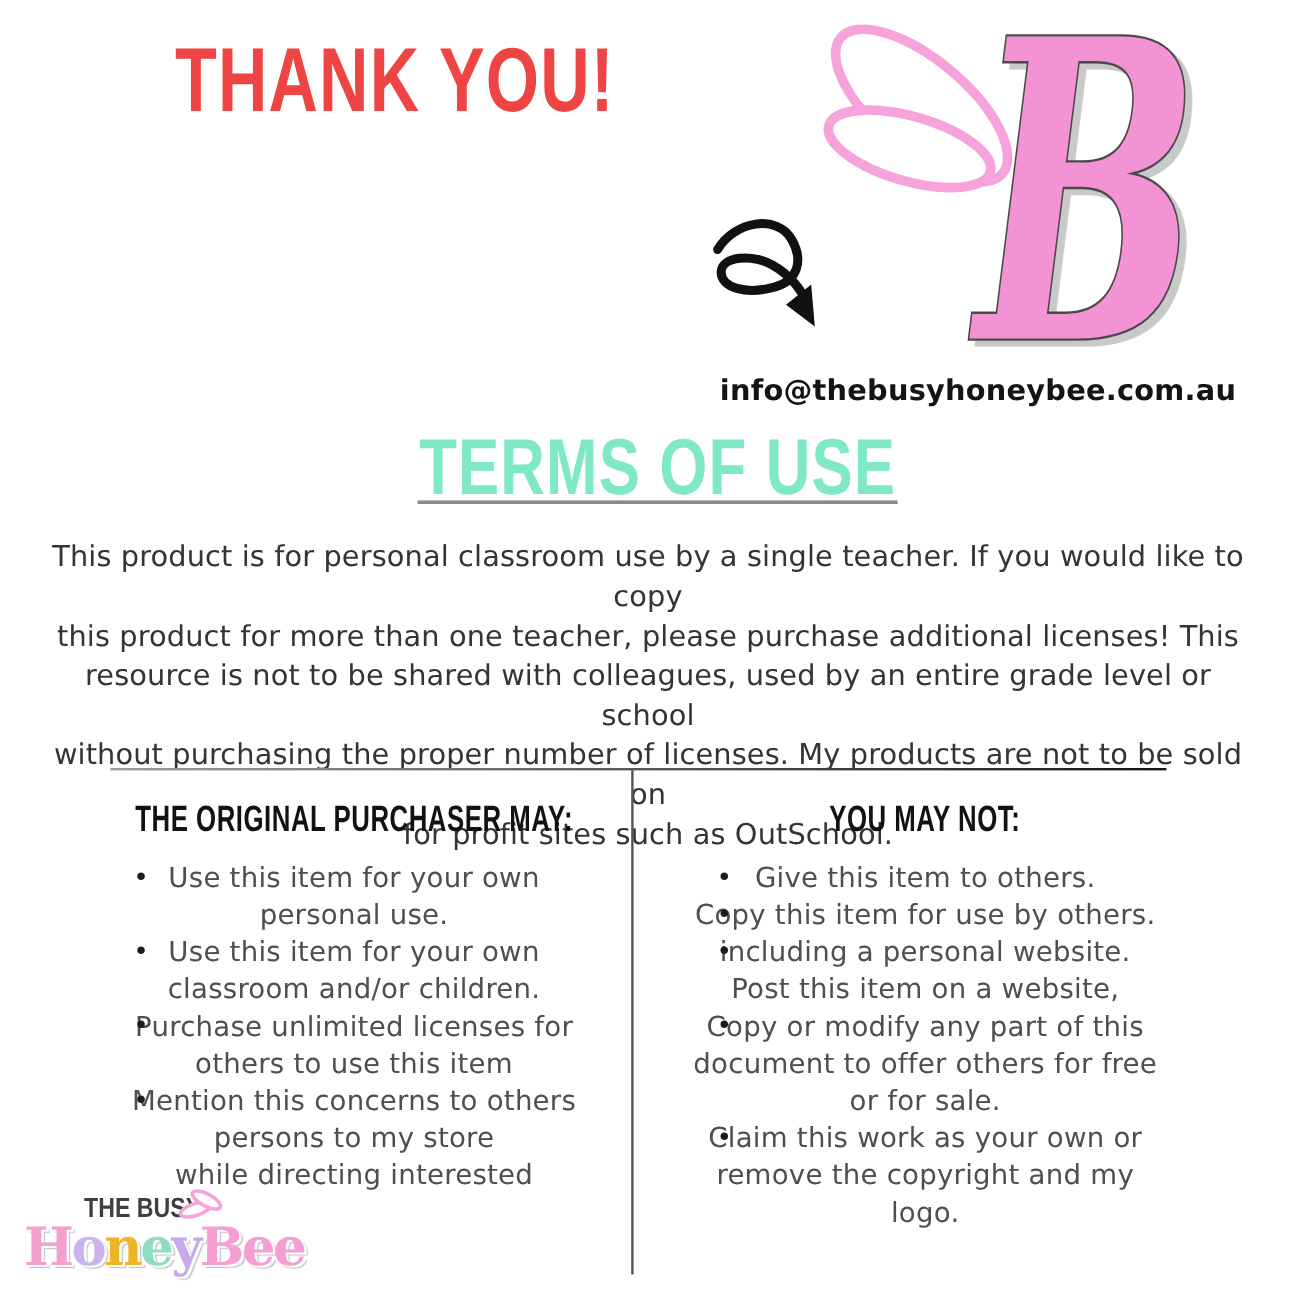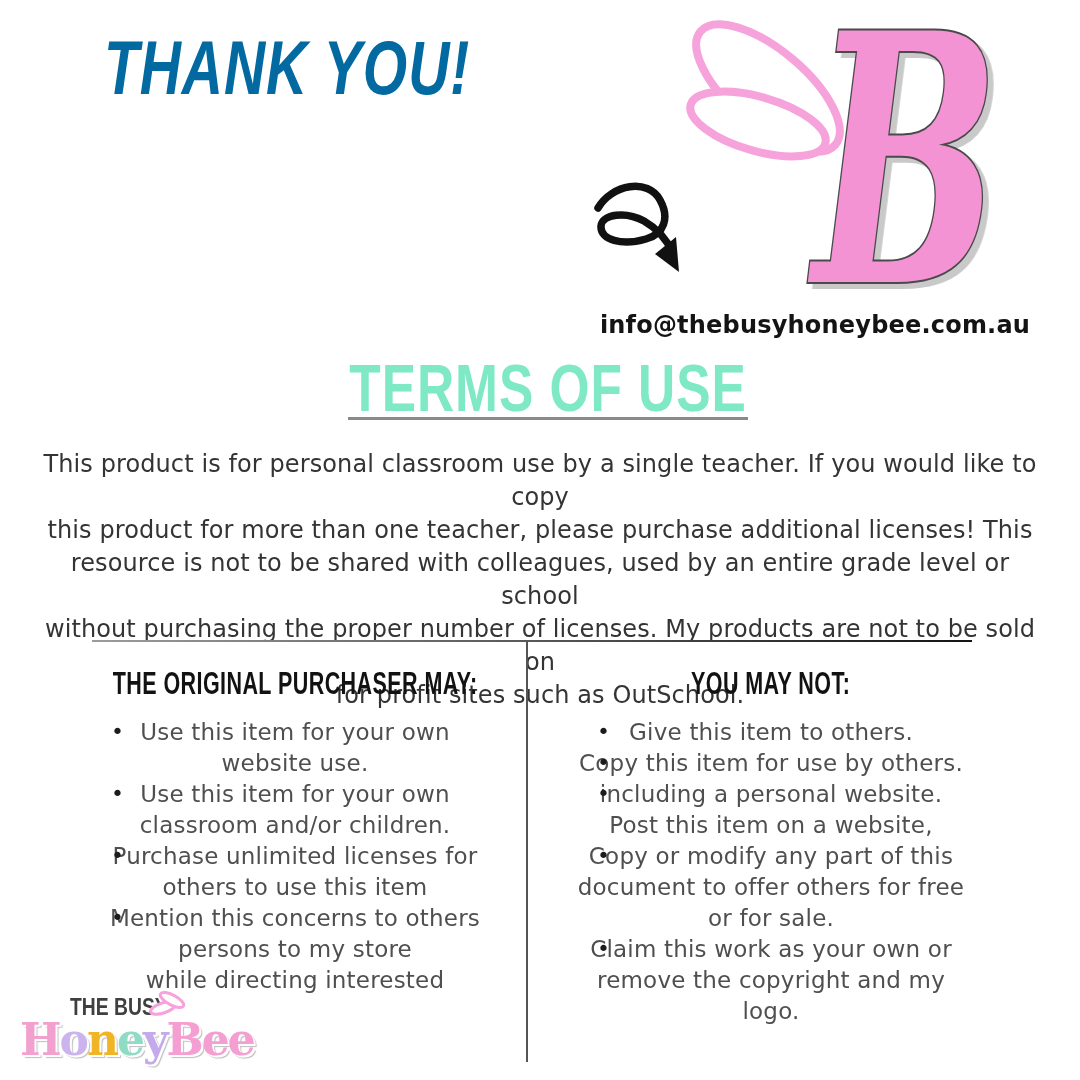--- a/index.html
+++ b/index.html
@@ -1,22 +1,22 @@
 <!DOCTYPE html>
 <html><head>
 <meta charset="utf-8">
 <style>
   html,body{margin:0;padding:0;background:#fff;}
   .page{
     position:relative;width:1080px;height:1080px;background:#ffffff;
     font-family:"DejaVu Sans",sans-serif;overflow:hidden;
   }
   
-  .title{position:absolute;left:88px;top:24px;width:440px;text-align:left;
-    font-family:"Liberation Sans",sans-serif;font-weight:bold;color:#0369a1;font-style:italic;}
+  .title{position:absolute;left:88px;top:24px;width:440px;text-align:right;
+    font-family:"Liberation Sans",sans-serif;font-weight:bold;color:#ef4444;}
   .title .tx{display:inline-block;font-size:62px;letter-spacing:1px;
     transform:scale(.92,1.22);transform-origin:center top;white-space:nowrap;}
   .intro{position:absolute;left:33px;top:125px;width:552px;text-align:center;
     font-size:24px;line-height:35px;color:#2f2f2f;letter-spacing:.2px;}
   
   .arrow{position:absolute;left:590px;top:176px;}
   
   .brand{position:absolute;left:655px;top:0;}
   
   .email{position:absolute;left:575px;top:311px;width:480px;text-align:center;
@@ -99,21 +99,21 @@
   <div class="rule-v"></div>
 
   <div class="col left">
     <div class="col-head">
       <span class="tx">THE ORIGINAL PURCHASER MAY:</span>
     </div>
     <ul>
         <li>
           <span class="bullet">•</span>
           <div>Use this item for your own</div>
-          <div>website use.</div>
+          <div>personal use.</div>
         </li>
         <li>
           <span class="bullet">•</span>
           <div>Use this item for your own</div>
           <div>classroom and/or children.</div>
         </li>
         <li>
           <span class="bullet">•</span>
           <div>Purchase unlimited licenses for</div>
           <div>others to use this item</div>

